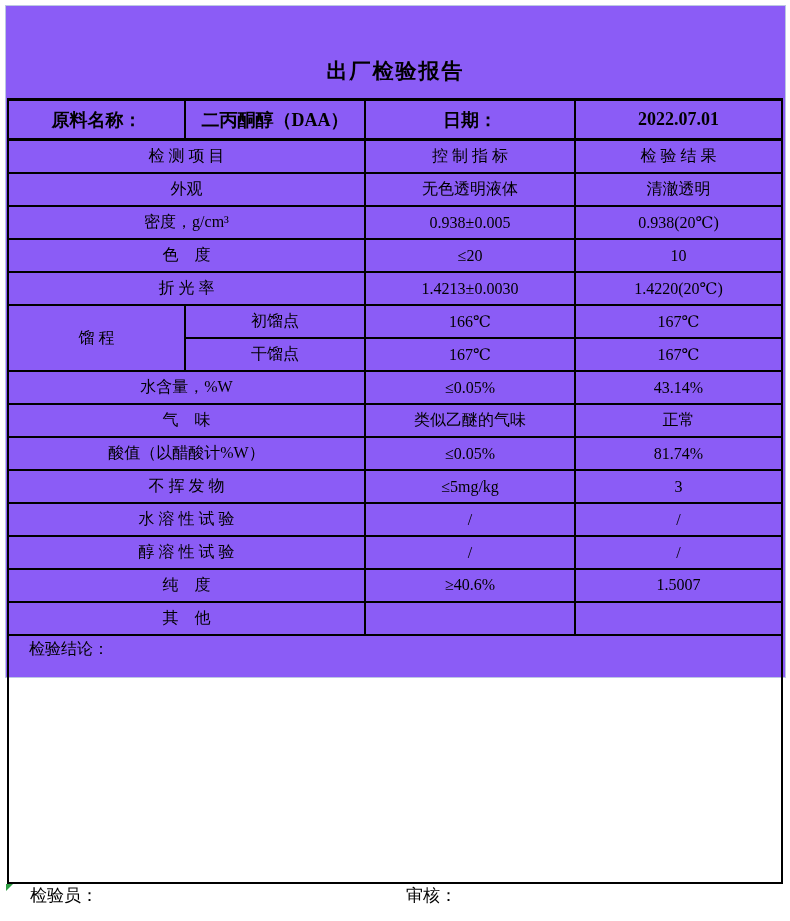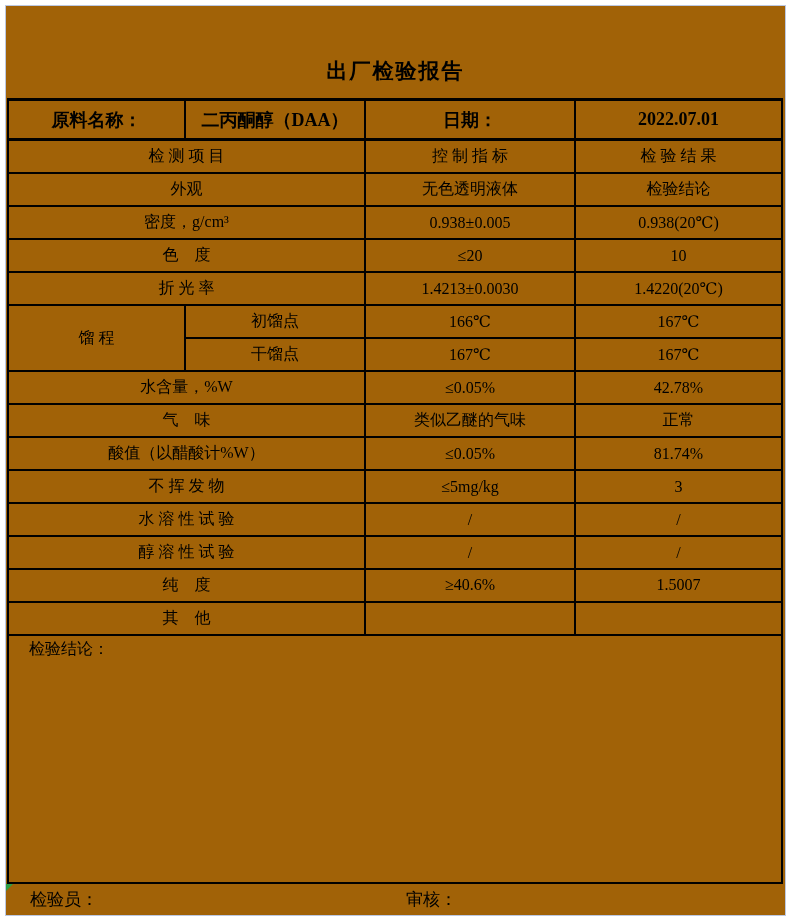--- a/index.html
+++ b/index.html
@@ -5,25 +5,25 @@
   html, body { margin: 0; padding: 0; }
   body {
     width: 790px; height: 921px;
     background: #ffffff;
     position: relative;
     font-family: "Liberation Serif", "DejaVu Serif", serif;
     color: #000;
   }
   .page {
     position: absolute; left: 5px; top: 5px;
-    width: 781px; height: 911px;
+    width: 781px; height: 673px;
     border: 1px solid #bcc8e2;
     box-sizing: border-box;
     display: flex; flex-direction: column;
-    background: #a16207;
+    background: #8b5cf6;
   }
   .title {
     margin-top: 50px; height: 30px; line-height: 30px;
     text-align: center;
     font-size: 21px; font-weight: bold; letter-spacing: 2px;
     flex: none;
   }
   table.report {
     border-collapse: collapse; table-layout: fixed;
     margin: 12px 0 0 1px;
@@ -87,21 +87,21 @@
 
       <tr>
         <td colspan="2">检 测 项 目</td>
         <td>控 制 指 标</td>
         <td>检 验 结 果</td>
       </tr>
 
       <tr>
         <td colspan="2">外观</td>
         <td>无色透明液体</td>
-        <td>检验结论</td>
+        <td>清澈透明</td>
       </tr>
       <tr>
         <td colspan="2">密度，g/cm³</td>
         <td>0.938±0.005</td>
         <td>0.938(20℃)</td>
       </tr>
       <tr>
         <td colspan="2">色　度</td>
         <td>≤20</td>
         <td>10</td>
@@ -120,21 +120,21 @@
       </tr>
       <tr>
         <td>干馏点</td>
         <td>167℃</td>
         <td>167℃</td>
       </tr>
 
       <tr>
         <td colspan="2">水含量，%W</td>
         <td>≤0.05%</td>
-        <td>42.78%</td>
+        <td>43.14%</td>
       </tr>
       <tr>
         <td colspan="2">气　味</td>
         <td>类似乙醚的气味</td>
         <td>正常</td>
       </tr>
       <tr>
         <td colspan="2">酸值（以醋酸计%W）</td>
         <td>≤0.05%</td>
         <td>81.74%</td>

